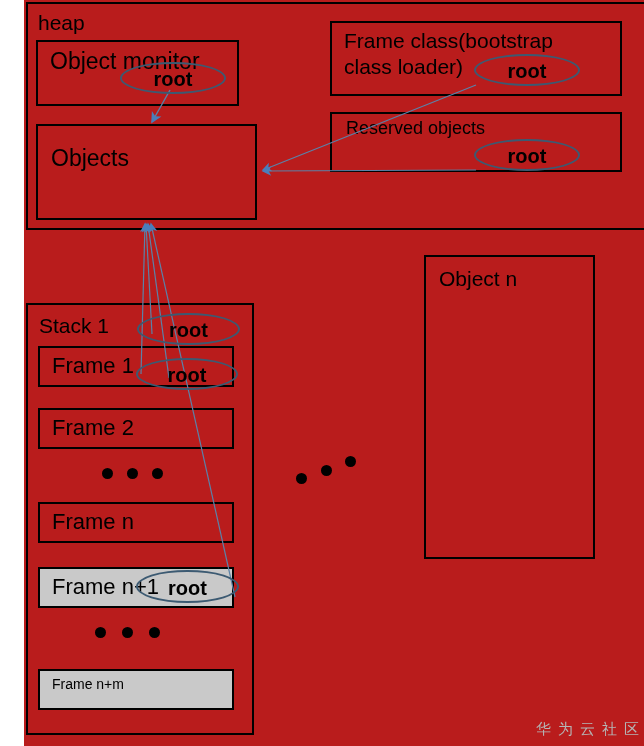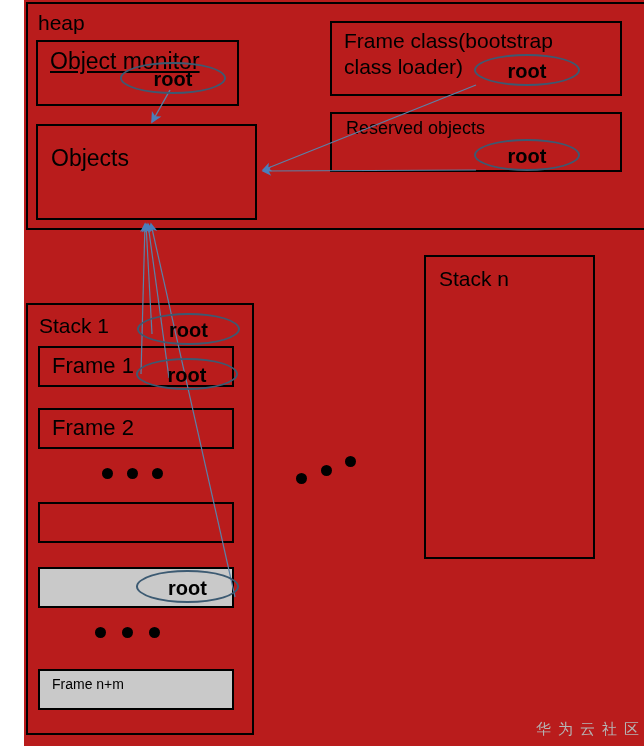--- a/index.html
+++ b/index.html
@@ -77,21 +77,21 @@
 </style>
 </head>
 <body>
 
 <div id="canvas">
 
   <div class="box heap-outer" style="left:2px; top:2px; width:640px; height:228px;"></div>
   <div class="box-label" style="left:14px; top:10px; font-size:21px;">heap</div>
 
   <div class="box" style="left:12px; top:40px; width:203px; height:66px;"></div>
-  <div class="box-label" style="left:26px; top:47px; font-size:23px;text-decoration:underline;">Object monitor</div>
+  <div class="box-label" style="left:26px; top:47px; font-size:23px;">Object monitor</div>
 
   <div class="box" style="left:12px; top:124px; width:221px; height:96px;"></div>
   <div class="box-label" style="left:27px; top:144px; font-size:23px;">Objects</div>
 
   <div class="box" style="left:306px; top:21px; width:292px; height:75px;"></div>
   <div class="box-label" style="left:320px; top:28px; font-size:21px;">Frame class(bootstrap
 class loader)</div>
 
   <div class="box" style="left:306px; top:112px; width:292px; height:60px;"></div>
   <div class="box-label" style="left:322px; top:118px; font-size:18px;">Reserved objects</div>
@@ -103,32 +103,34 @@
   <div class="box-label" style="left:28px; top:353px; font-size:22px;">Frame 1</div>
 
   <div class="box" style="left:14px; top:408px; width:196px; height:41px;"></div>
   <div class="box-label" style="left:28px; top:415px; font-size:22px;">Frame 2</div>
 
   <div class="dot" style="left:78px; top:468px;"></div>
   <div class="dot" style="left:103px; top:468px;"></div>
   <div class="dot" style="left:128px; top:468px;"></div>
 
   <div class="box" style="left:14px; top:502px; width:196px; height:41px;"></div>
+  <div class="box-label" style="left:28px; top:509px; font-size:22px;">Frame n</div>
 
   <div class="box shaded" style="left:14px; top:567px; width:196px; height:41px;"></div>
+  <div class="box-label" style="left:28px; top:574px; font-size:22px;">Frame n+1</div>
 
   <div class="dot" style="left:71px; top:627px;"></div>
   <div class="dot" style="left:98px; top:627px;"></div>
   <div class="dot" style="left:125px; top:627px;"></div>
 
   <div class="box shaded" style="left:14px; top:669px; width:196px; height:41px;"></div>
   <div class="box-label" style="left:28px; top:676px; font-size:14px;">Frame n+m</div>
 
   <div class="box" style="left:400px; top:255px; width:171px; height:304px;"></div>
-  <div class="box-label" style="left:415px; top:266px; font-size:21px;">Stack n</div>
+  <div class="box-label" style="left:415px; top:266px; font-size:21px;">Object n</div>
 
   <div class="dot" style="left:272px; top:473px;"></div>
   <div class="dot" style="left:297px; top:465px;"></div>
   <div class="dot" style="left:321px; top:456px;"></div>
 
   <svg class="arrows" viewBox="0 0 644 746">
     <defs>
       <marker id="ah" markerWidth="9" markerHeight="9" refX="7.2" refY="4.5" orient="auto" markerUnits="strokeWidth">
         <path d="M0.4,0.6 L8.4,4.5 L0.4,8.4 L2.4,4.5 Z" fill="#4a7ebb"></path>
       </marker>

